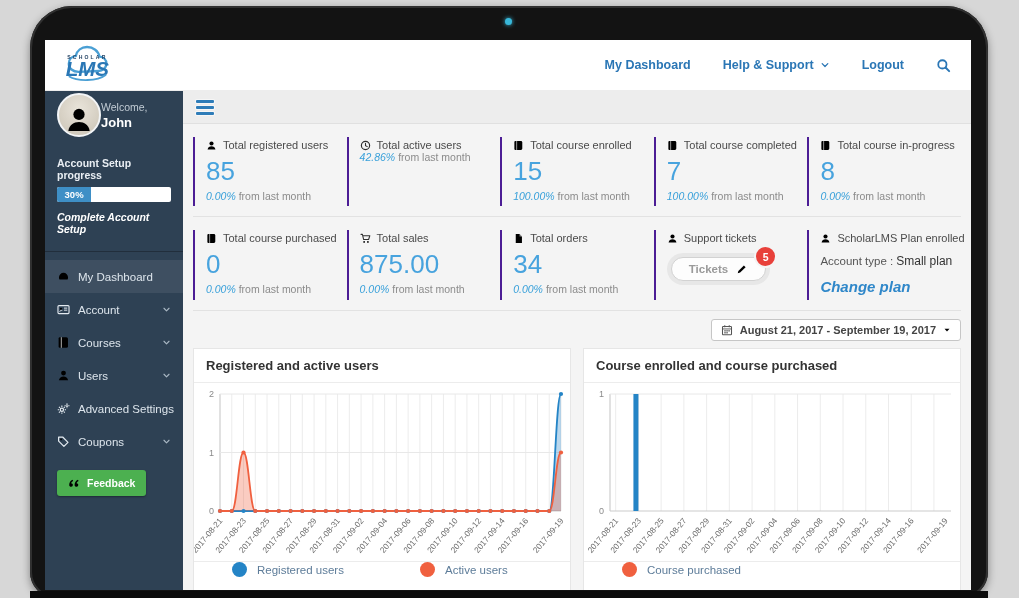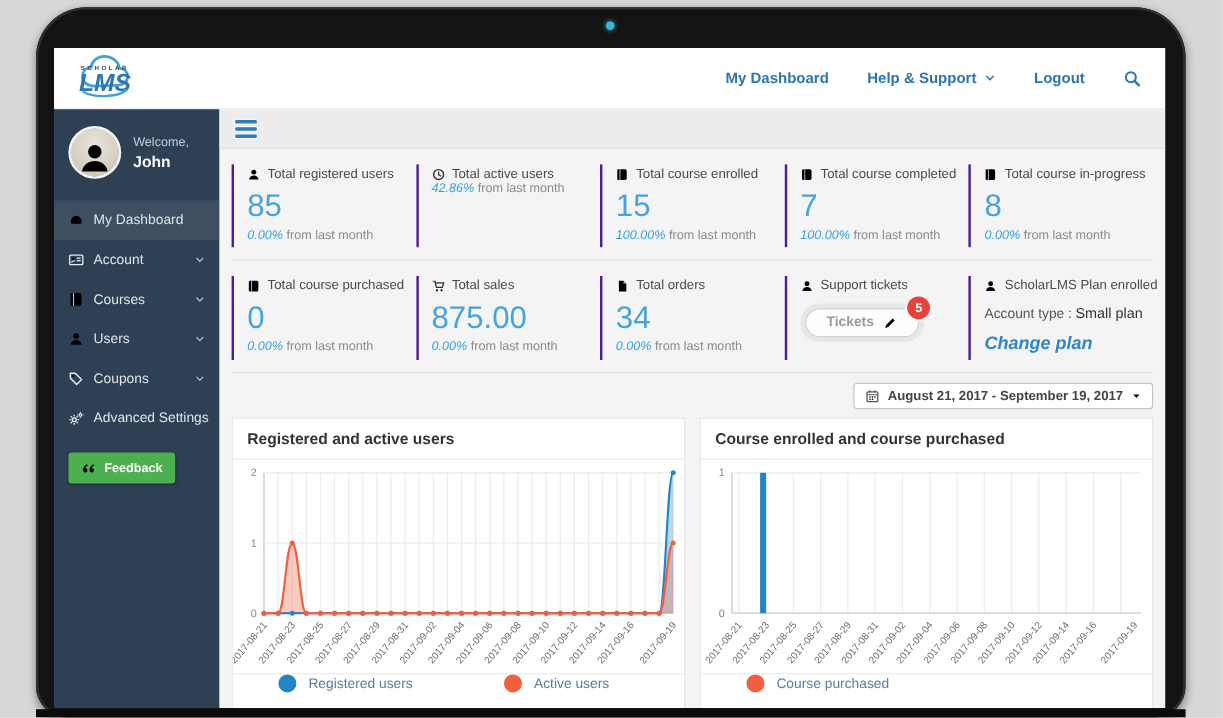--- a/index.html
+++ b/index.html
@@ -16,21 +16,21 @@
   .topnav{margin-left:auto;display:flex;align-items:center;gap:32px;}
   .nav-link{color:#2a76b5;font-size:12.5px;font-weight:bold;display:flex;align-items:center;gap:6px;cursor:pointer;white-space:nowrap;}
   .nav-link svg{width:10px;height:10px;color:#2a76b5;}
   .search-btn{cursor:pointer;display:flex;}
   .search-btn svg{width:15px;height:15px;color:#2a76b5;}
   
   .main{display:flex;height:500px;}
   .sidebar{width:138px;flex-shrink:0;background:#2e4154;color:#e9eef3;display:flex;flex-direction:column;}
   .content{flex:1;min-width:0;background:#f4f4f4;display:flex;flex-direction:column;}
   
-  .profile{display:flex;align-items:center;gap:10px;padding:14px 12px 10px;}
+  .profile{display:flex;align-items:center;padding:2px 12px 10px;}
   .avatar{width:40px;height:40px;border-radius:50%;background:radial-gradient(circle at 50% 35%,#e9e4da,#c9c2b4);border:2px solid #f3f5f7;
           display:flex;align-items:flex-end;justify-content:center;overflow:hidden;flex-shrink:0;}
   .avatar svg{width:30px;height:30px;color:#5d6770;}
   .welcome{font-size:10.5px;color:#c2ccd5;line-height:1.5;}
   .uname{font-size:13px;font-weight:bold;color:#fff;}
   .setup{padding:4px 12px 14px;border-bottom:1px solid rgba(0,0,0,.28);}
   .setup-label{font-size:10.5px;font-weight:bold;margin:6px 0;}
   .progress{height:15px;background:#fff;border-radius:2px;overflow:hidden;}
   .progress-fill{height:100%;background:#3e8fc6;color:#fff;font-size:9.5px;font-weight:bold;display:flex;align-items:center;justify-content:center;}
   .setup-link{display:inline-block;margin-top:9px;font-style:italic;font-weight:bold;font-size:10.5px;color:#fff;cursor:pointer;}
@@ -196,20 +196,27 @@
         <div class="avatar">
           <svg>
               <use href="#i-user"></use>
             </svg>
         </div>
         <div>
           <div class="welcome">Welcome,</div>
           <div class="uname">John</div>
         </div>
       </div>
+      <div class="setup">
+        <div class="setup-label">Account Setup progress</div>
+        <div class="progress">
+          <div class="progress-fill" style="width: 30%;">30%</div>
+        </div>
+        <span class="setup-link">Complete Account Setup</span>
+      </div>
       <div class="menu">
         <div class="menu-item active">
           <svg>
               <use href="#i-dashboard"></use>
             </svg>
           <span>My Dashboard</span>
         </div>
         <div class="menu-item">
           <svg>
               <use href="#i-id-card"></use>
@@ -232,32 +239,32 @@
           <svg>
               <use href="#i-user"></use>
             </svg>
           <span>Users</span>
           <svg class="chev">
               <use href="#i-chevron-down"></use>
             </svg>
         </div>
         <div class="menu-item">
           <svg>
+              <use href="#i-gears"></use>
+            </svg>
+          <span>Advanced Settings</span>
+        </div>
+        <div class="menu-item">
+          <svg>
               <use href="#i-tag"></use>
             </svg>
           <span>Coupons</span>
           <svg class="chev">
               <use href="#i-chevron-down"></use>
             </svg>
-        </div>
-        <div class="menu-item">
-          <svg>
-              <use href="#i-gears"></use>
-            </svg>
-          <span>Advanced Settings</span>
         </div>
       </div>
       <div class="feedback">
         <svg>
             <use href="#i-quote"></use>
           </svg>
         <span>Feedback</span>
       </div>
     </div>
 

